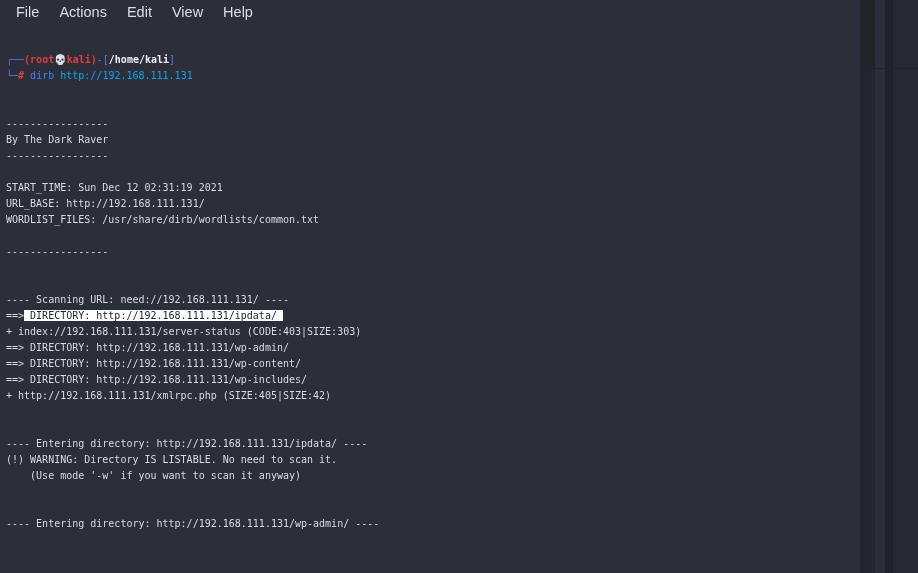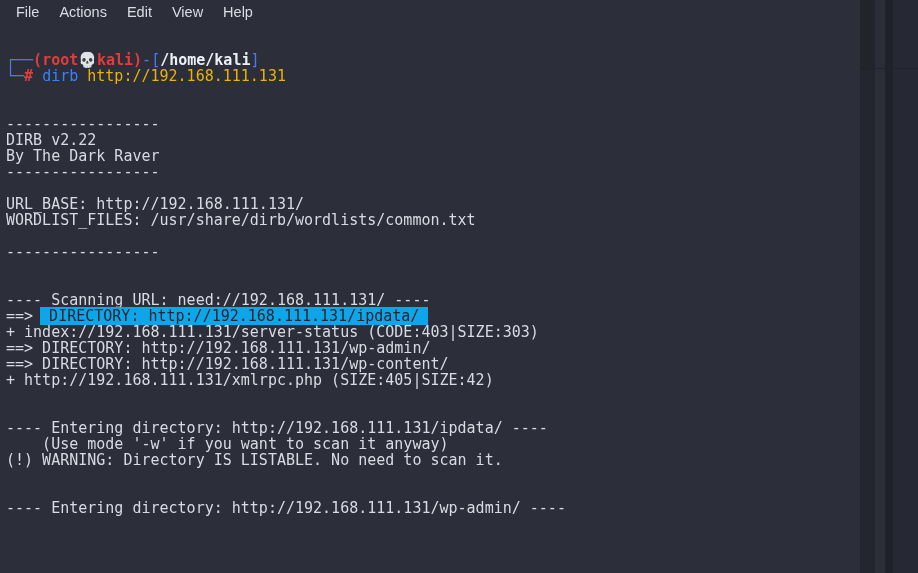--- a/index.html
+++ b/index.html
@@ -68,35 +68,35 @@
     color:#d9dde5; font-family:"Liberation Sans", sans-serif;
     font-size:14.5px; line-height:24px; cursor:default; white-space:nowrap;
   }
 
   .term-body {
     position:absolute; left:0; top:30px; width:860px; height:543px;
     padding:6px 0 0 6px; z-index:6;
   }
   .line {
     font-family:"DejaVu Sans Mono", monospace;
-    font-size:15px; line-height:16px; height:16px;
+    font-size:10px; line-height:16px; height:16px;
     color:#d7dbe3; white-space:pre;
   }
   .blank { height:16px; }
 
   .c-blue   { color:#4f79e8; }
   .c-red    { color:#e23c3c; font-weight:bold; }
   .c-redbold{ color:#e23c3c; font-weight:bold; }
   .c-white  { color:#eceff4; font-weight:bold; }
   .c-green  { color:#3b82f6; }
-  .c-plain  { color:#eab308; }
+  .c-plain  { color:#0ea5e9; }
   .c-skull  { color:#e8eaf0; }
 
   .sel {
-    background:#0ea5e9; color:#23262f;margin-left:7px;
+    background:#ffffff; color:#23262f;
   }
 </style>
 </head>
 <body>
 
 <div id="root">
 
   <div class="bg-layer">
     <div class="bg-panel-a"></div>
     <div class="bg-panel-b"></div>
@@ -144,53 +144,54 @@
       <div class="blank"></div>
 
       <div class="line"><span class="c-blue">┌──</span><span class="c-red">(</span><span class="c-red">root</span><span class="c-skull">💀</span><span class="c-red">kali</span><span class="c-red">)</span><span class="c-blue">-</span><span class="c-blue">[</span><span class="c-white">/home/kali</span><span class="c-blue">]</span></div>
 
       <div class="line"><span class="c-blue">└─</span><span class="c-redbold">#</span><span class="c-plain"> </span><span class="c-green">dirb</span><span class="c-plain"> </span><span class="c-plain">http://192.168.111.131</span></div>
 
       <div class="blank"></div>
       <div class="blank"></div>
 
       <div class="line">-----------------</div>
-      <div class="line">DIRB v2.22</div>
       <div class="line">By The Dark Raver</div>
       <div class="line">-----------------</div>
 
       <div class="blank"></div>
 
+      <div class="line">START_TIME: Sun Dec 12 02:31:19 2021</div>
       <div class="line">URL_BASE: http://192.168.111.131/</div>
       <div class="line">WORDLIST_FILES: /usr/share/dirb/wordlists/common.txt</div>
 
       <div class="blank"></div>
 
       <div class="line">-----------------</div>
 
       <div class="blank"></div>
 
 
       <div class="blank"></div>
 
       <div class="line">---- Scanning URL: need://192.168.111.131/ ----</div>
 
       <div class="line"><span>==&gt;</span><span class="sel"> DIRECTORY: http://192.168.111.131/ipdata/ </span></div>
 
       <div class="line">+ index://192.168.111.131/server-status (CODE:403|SIZE:303)</div>
       <div class="line">==&gt; DIRECTORY: http://192.168.111.131/wp-admin/</div>
       <div class="line">==&gt; DIRECTORY: http://192.168.111.131/wp-content/</div>
+      <div class="line">==&gt; DIRECTORY: http://192.168.111.131/wp-includes/</div>
       <div class="line">+ http://192.168.111.131/xmlrpc.php (SIZE:405|SIZE:42)</div>
 
       <div class="blank"></div>
       <div class="blank"></div>
 
       <div class="line">---- Entering directory: http://192.168.111.131/ipdata/ ----</div>
+      <div class="line">(!) WARNING: Directory IS LISTABLE. No need to scan it.</div>
       <div class="line">    (Use mode '-w' if you want to scan it anyway)</div>
-      <div class="line">(!) WARNING: Directory IS LISTABLE. No need to scan it.</div>
 
       <div class="blank"></div>
       <div class="blank"></div>
 
       <div class="line">---- Entering directory: http://192.168.111.131/wp-admin/ ----</div>
 
     </div>
   </div>
 </div>
 

